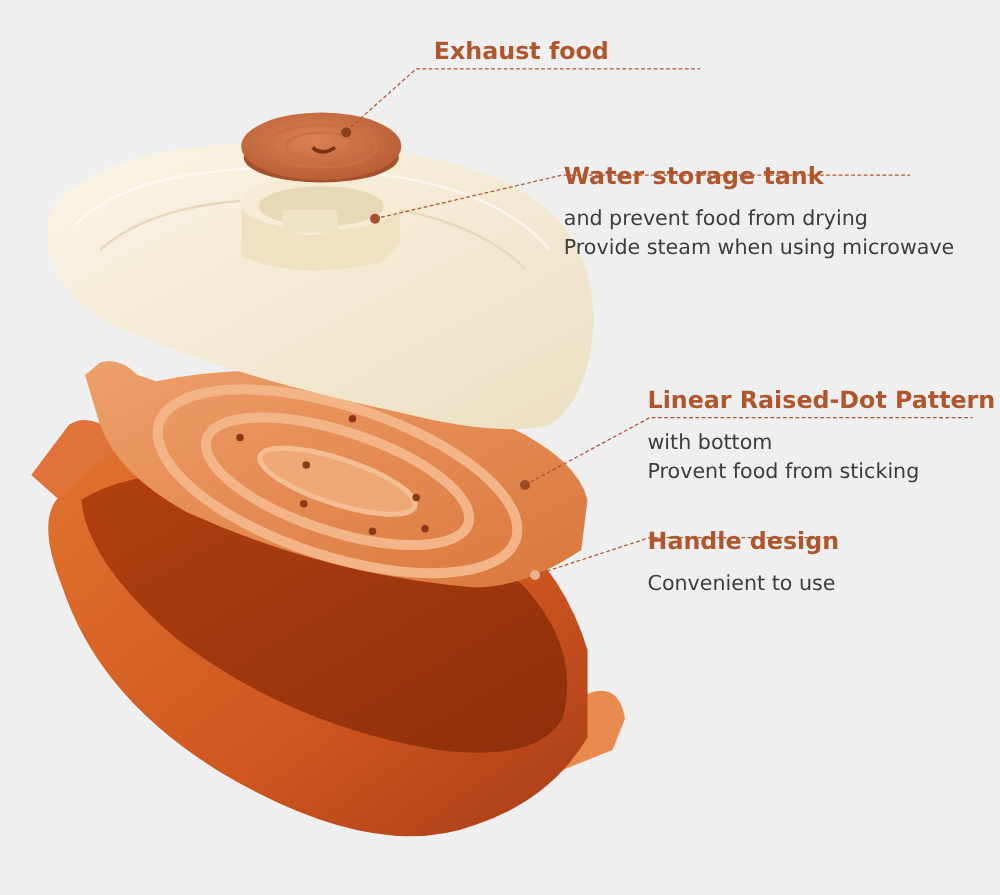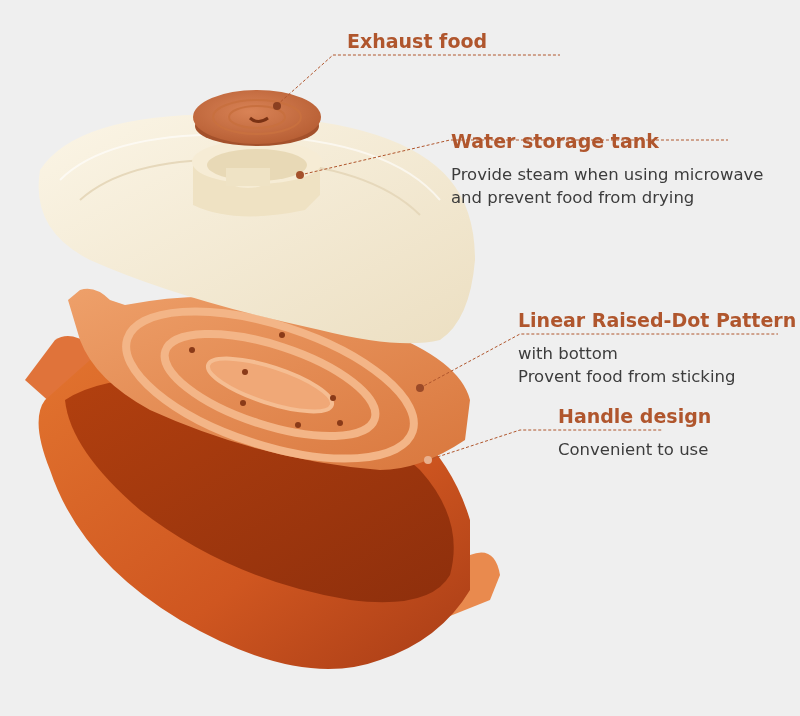--- a/index.html
+++ b/index.html
@@ -115,28 +115,28 @@
 </svg>
 
 <div class="callout" style="left:347px; top:29px; width:213px;">
   <div class="title">Exhaust food</div>
   <div class="rule" style="visibility:hidden"></div>
 </div>
 
 <div class="callout" style="left:451px; top:113px; width:280px;margin-top:16px;">
   <div class="title">Water storage tank</div>
   <div class="rule" style="visibility:hidden"></div>
+  <div class="desc">and prevent food from drying</div>
   <div class="desc">Provide steam when using microwave</div>
-  <div class="desc">and prevent food from drying</div>
 </div>
 
 <div class="callout" style="left:518px; top:308px; width:260px;">
   <div class="title">Linear Raised-Dot Pattern</div>
   <div class="rule" style="visibility:hidden"></div>
   <div class="desc">with bottom</div>
   <div class="desc">Provent food from sticking</div>
 </div>
 
-<div class="callout" style="left:518px; top:404px; width:160px;margin-left:40px;">
+<div class="callout" style="left:518px; top:421px; width:160px;">
   <div class="title">Handle design</div>
   <div class="rule" style="visibility:hidden"></div>
   <div class="desc">Convenient to use</div>
 </div>
 
 </body></html>

